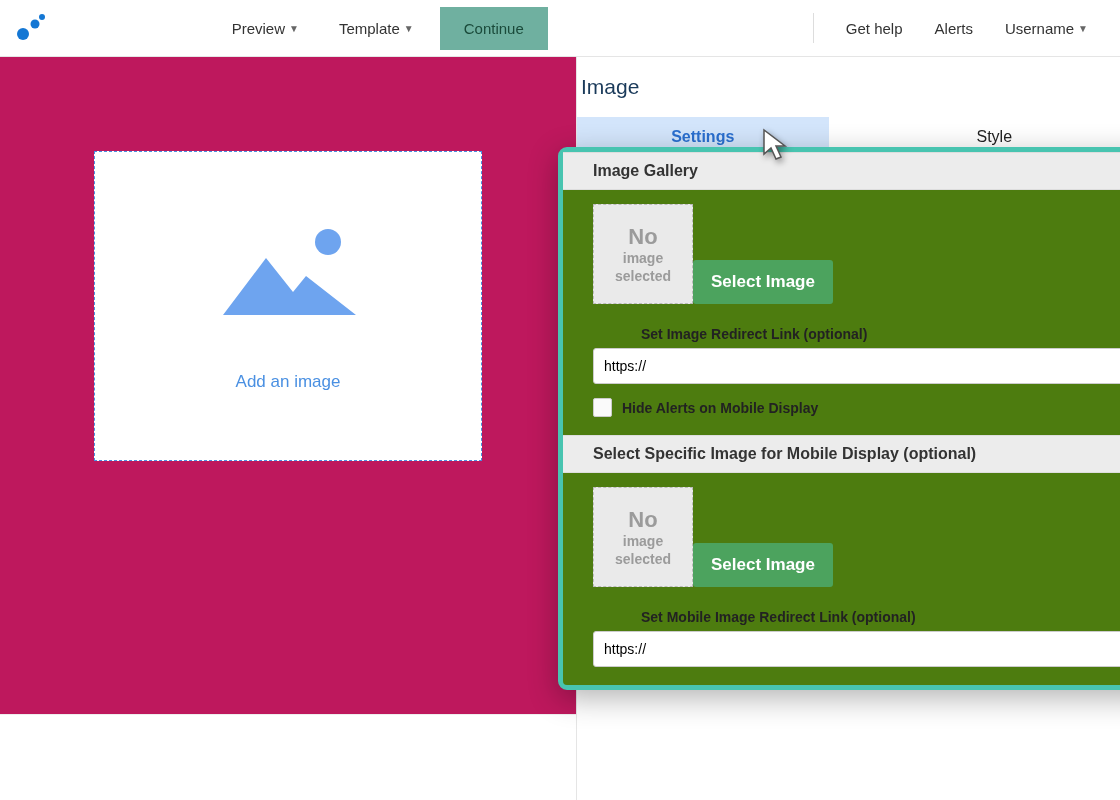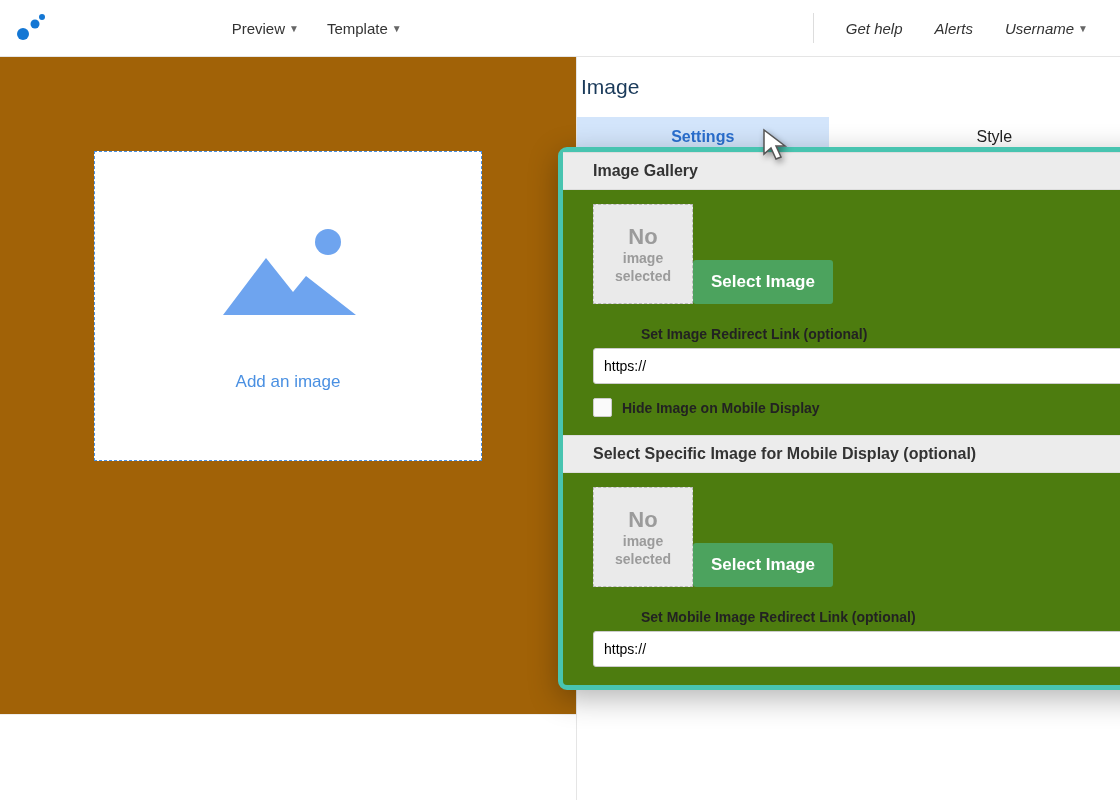--- a/index.html
+++ b/index.html
@@ -5,31 +5,31 @@
 * { box-sizing: border-box; margin: 0; padding: 0; }
 body { font-family: -apple-system, BlinkMacSystemFont, "Segoe UI", Arial, sans-serif; width: 1120px; height: 800px; background: #fff; overflow: hidden; position: relative; }
 
 
 .navbar { height: 57px; border-bottom: 1px solid #e5e5e5; display: flex; align-items: center; padding: 0 10px; }
 .logo { display: flex; align-items: center; gap: 5px; margin-left: 4px; }
 .logo-dots { display: flex; align-items: center; }
 .logo-text { font-size: 26px; font-weight: 700; letter-spacing: -0.5px; }
 .logo-text .main { color: #0c6dc6; }
 .logo-text .brainer { color: #1a2a4a; }
-.nav-center { display: flex; gap: 0; margin-left: 80px; align-items: center; }
+.nav-center { display: flex; gap: 12px; margin-left: 80px; align-items: center; }
 .nav-item { color: #333; font-size: 15px; padding: 8px 14px; cursor: pointer; display: flex; align-items: center; gap: 4px; }
 .nav-item .caret-down { font-size: 10px; color: #666; }
 .btn-continue { background: #6fb0a0; color: #1a4a3a; font-size: 15px; padding: 13px 24px; border: none; cursor: pointer; font-weight: 400; }
 .nav-right { margin-left: auto; display: flex; align-items: center; gap: 32px; padding-right: 22px; }
-.nav-right .item { color: #333; font-size: 15px; cursor: pointer; display: flex; align-items: center; gap: 4px; font-style: italic; }
+.nav-right .item { color: #333; font-size: 15px; cursor: pointer; display: flex; align-items: center; gap: 4px; }
 .vdiv { width: 1px; height: 30px; background: #ddd; }
 
 
 .main { display: flex; height: 743px; }
-.canvas-area { width: 576px; background: #a16207; border-bottom: 1px solid #eee; display: flex; justify-content: center; padding-top: 94px; height: 658px; }
+.canvas-area { width: 576px; background: #be185d; border-bottom: 1px solid #eee; display: flex; justify-content: center; padding-top: 94px; height: 658px; }
 .img-placeholder { width: 388px; height: 310px; border: 1px dashed #4a90e2; background: #fff; display: flex; flex-direction: column; align-items: center; justify-content: center; gap: 38px; cursor: pointer; }
 .img-placeholder .add-text { color: #4a90e2; font-size: 17px; }
 
 
 .side { flex: 1; border-left: 1px solid #e5e5e5; display: flex; flex-direction: column; }
 .side-title { font-size: 21px; color: #1a3a5a; padding: 18px 0 18px 4px; font-weight: 400; }
 .tabs { display: flex; height: 40px; margin-bottom: 0; gap: 40px; }
 .tab { flex: 1; display: flex; align-items: center; justify-content: center; font-size: 16px; cursor: pointer; }
 .tab.active { background: #d3e5fb; color: #2a6fcf; font-weight: 600; }
 .tab.inactive { color: #222; }
@@ -73,20 +73,21 @@
   </div>
   <div class="nav-center">
     <div class="nav-item">
       <span>Preview</span>
       <span class="caret-down">▼</span>
     </div>
     <div class="nav-item">
       <span>Template</span>
       <span class="caret-down">▼</span>
     </div>
+    <button class="btn-continue">Continue</button>
   </div>
   <div class="nav-right">
     <div class="vdiv"></div>
     <div class="item">Get help</div>
     <div class="item">Alerts</div>
     <div class="item">
       <span>Username</span>
       <span class="caret-down" style="font-size:10px;color:#666;">▼</span>
     </div>
   </div>
@@ -130,21 +131,21 @@
             <span class="t2">image</span>
             <span class="t2">selected</span>
           </div>
         </div>
         <button class="btn-green">Select Image</button>
       </div>
       <div class="fld-label">Set Image Redirect Link (optional)</div>
       <input class="fld-input" value="https://" style="">
       <div class="chk-row">
         <span class="box"></span>
-        <span class="lbl">Hide Image on Mobile Display</span>
+        <span class="lbl">Hide Alerts on Mobile Display</span>
       </div>
     </div>
 
     <div class="sect-header">Select Specific Image for Mobile Display (optional)</div>
     <div class="sect-body">
       <div class="row">
         <div class="thumb">
           <div class="thumb-text">
             <span class="t1">No</span>
             <span class="t2">image</span>

